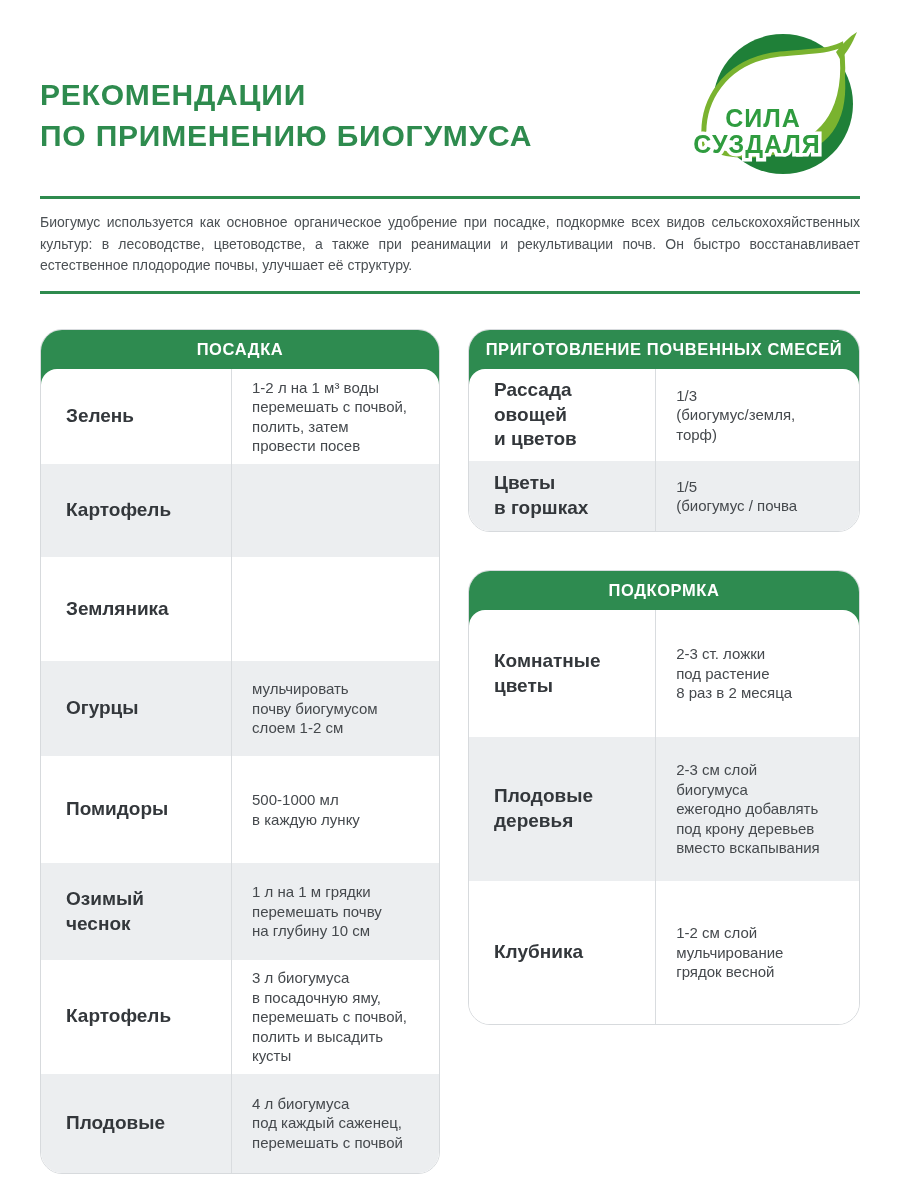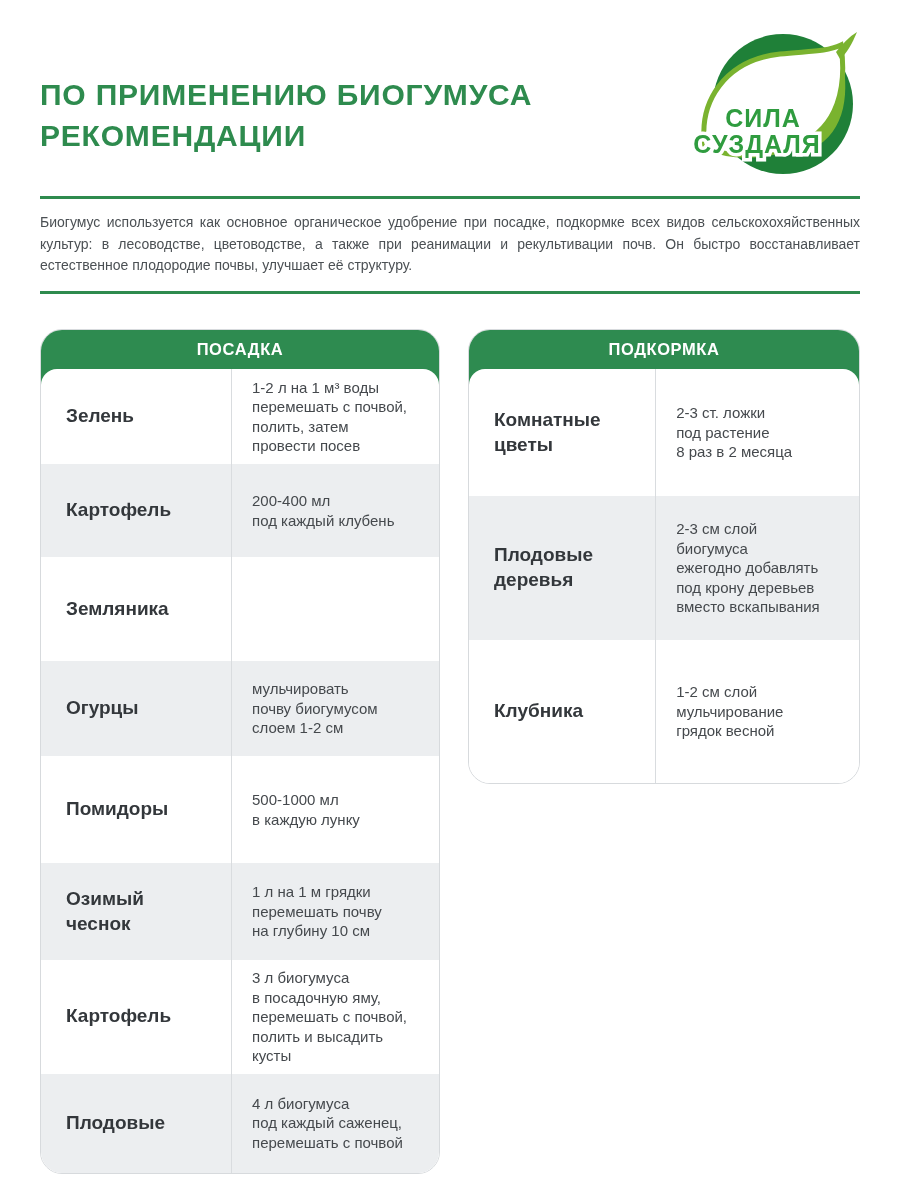--- a/index.html
+++ b/index.html
@@ -102,22 +102,22 @@
   }
   .card.smesi { margin-bottom: 38px; }
 </style>
 </head>
 <body>
 
 <div class="page">
 
   <div class="top-area">
     <h1 class="page-title">
+      <div>РЕКОМЕНДАЦИИ</div>
       <div>ПО ПРИМЕНЕНИЮ БИОГУМУСА</div>
-      <div>РЕКОМЕНДАЦИИ</div>
     </h1>
     <div class="logo">
       <svg viewBox="0 0 215 150">
         <circle cx="133" cy="72" r="70" fill="#1f8038"></circle>
         <path d="M 55 115 C 48 70, 75 28, 130 22 C 158 19, 176 20, 191 13 C 197 55, 188 95, 150 112 C 115 127, 80 126, 55 115 Z" fill="#ffffff" stroke="#7ab32f" stroke-width="5"></path>
         <path d="M 150 112 C 186 96, 193 60, 191 20 C 200 58, 197 100, 162 117 C 156 119, 152 117, 150 112 Z" fill="#7ab32f"></path>
         <path d="M 186 20 C 192 12, 199 5, 207 0 C 202 12, 197 21, 190 27 Z" fill="#7ab32f"></path>
         <text x="113" y="95">СИЛА</text>
         <text x="107" y="121">СУЗДАЛЯ</text>
       </svg>
@@ -138,22 +138,20 @@
         <div class="card-body">
           <div class="row" style="min-height:95px">
             <div class="cell label">Зелень</div>
             <div class="cell value">1-2 л на 1 м³ воды
 перемешать с почвой,
 полить, затем
 провести посев</div>
           </div>
           <div class="row" style="min-height:93px">
             <div class="cell label">Картофель</div>
-            <div class="cell value">200-400 мл
-под каждый клубень</div>
           </div>
           <div class="row" style="min-height:104px">
             <div class="cell label">Земляника</div>
           </div>
           <div class="row" style="min-height:95px">
             <div class="cell label">Огурцы</div>
             <div class="cell value">мульчировать
 почву биогумусом
 слоем 1-2 см</div>
           </div>
@@ -181,20 +179,40 @@
             <div class="cell label">Плодовые</div>
             <div class="cell value">4 л биогумуса
 под каждый саженец,
 перемешать с почвой</div>
           </div>
         </div>
       </section>
     </div>
 
     <div class="col-right">
+      <section class="card smesi">
+        <div class="card-header">
+          <span>ПРИГОТОВЛЕНИЕ ПОЧВЕННЫХ СМЕСЕЙ</span>
+        </div>
+        <div class="card-body">
+          <div class="row" style="min-height:92px">
+            <div class="cell label">Рассада овощей
+и цветов</div>
+            <div class="cell value">1/3
+(биогумус/земля,
+торф)</div>
+          </div>
+          <div class="row" style="min-height:70px">
+            <div class="cell label">Цветы
+в горшках</div>
+            <div class="cell value">1/5
+(биогумус / почва</div>
+          </div>
+        </div>
+      </section>
 
       <section class="card">
         <div class="card-header">
           <span>ПОДКОРМКА</span>
         </div>
         <div class="card-body">
           <div class="row" style="min-height:127px">
             <div class="cell label">Комнатные
 цветы</div>
             <div class="cell value">2-3 ст. ложки

